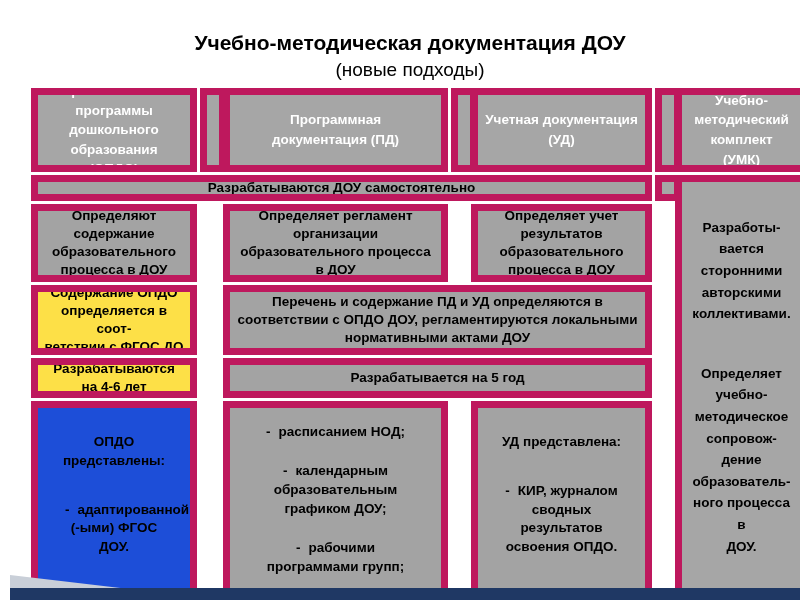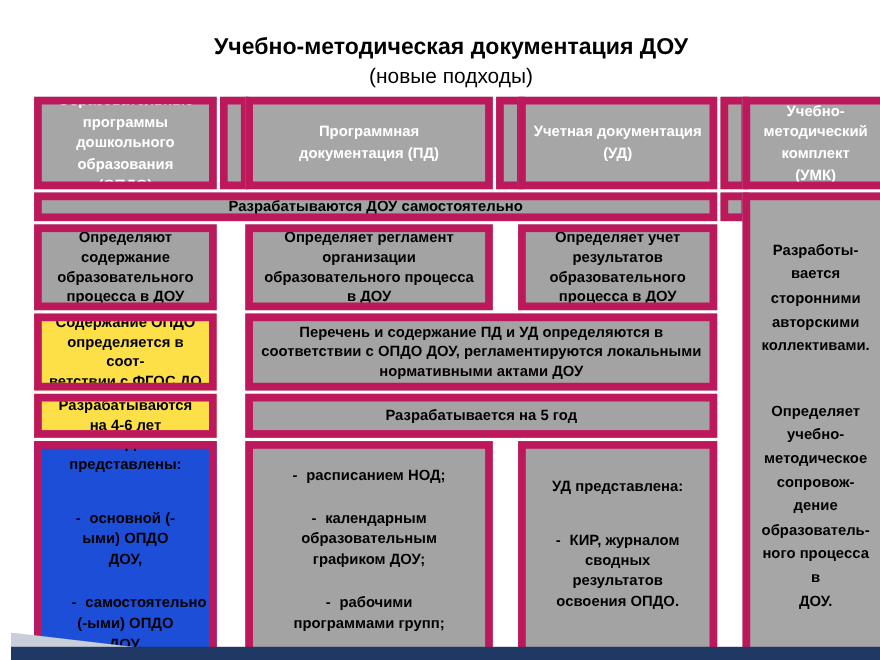--- a/index.html
+++ b/index.html
@@ -93,21 +93,21 @@
 определяется в соот-
 ветствии с ФГОС ДО</div>
     <div class="cell lt span35 r4">Перечень и содержание ПД и УД определяются в соответствии с ОПДО ДОУ, регламентируются локальными нормативными актами ДОУ</div>
 
     <div class="cell mid c1 r5">Разрабатываются
 на 4-6 лет</div>
     <div class="cell lt span35 r5">Разрабатывается на 5 год</div>
 
     <div class="cell wht list c1 r6">
       <div class="list-title">ОПДО представлены:</div>
-      <div class="list-items"><div class="li">основной (-ыми) ОПДО  ДОУ,</div><div class="li">самостоятельно (-ыми) ОПДО ДОУ.</div></div>
+      <div class="list-items"><div class="li">адаптированной (-ыми) ФГОС ДОУ.</div></div>
     </div>
     <div class="cell lt list c3 r6">
       <div class="list-title">ПД представлена:</div>
       <div class="list-items"><div class="li">расписанием НОД;</div><div class="li">календарным образовательным графиком ДОУ;</div><div class="li">рабочими программами групп;</div><div class="li">перечнем ИиУМО.</div></div>
     </div>
     <div class="cell lt list c5 r6">
       <div class="list-title">УД представлена:</div>
       <div class="list-items"><div class="li">КИР, журналом сводных результатов освоения ОПДО.</div></div>
     </div>
 

